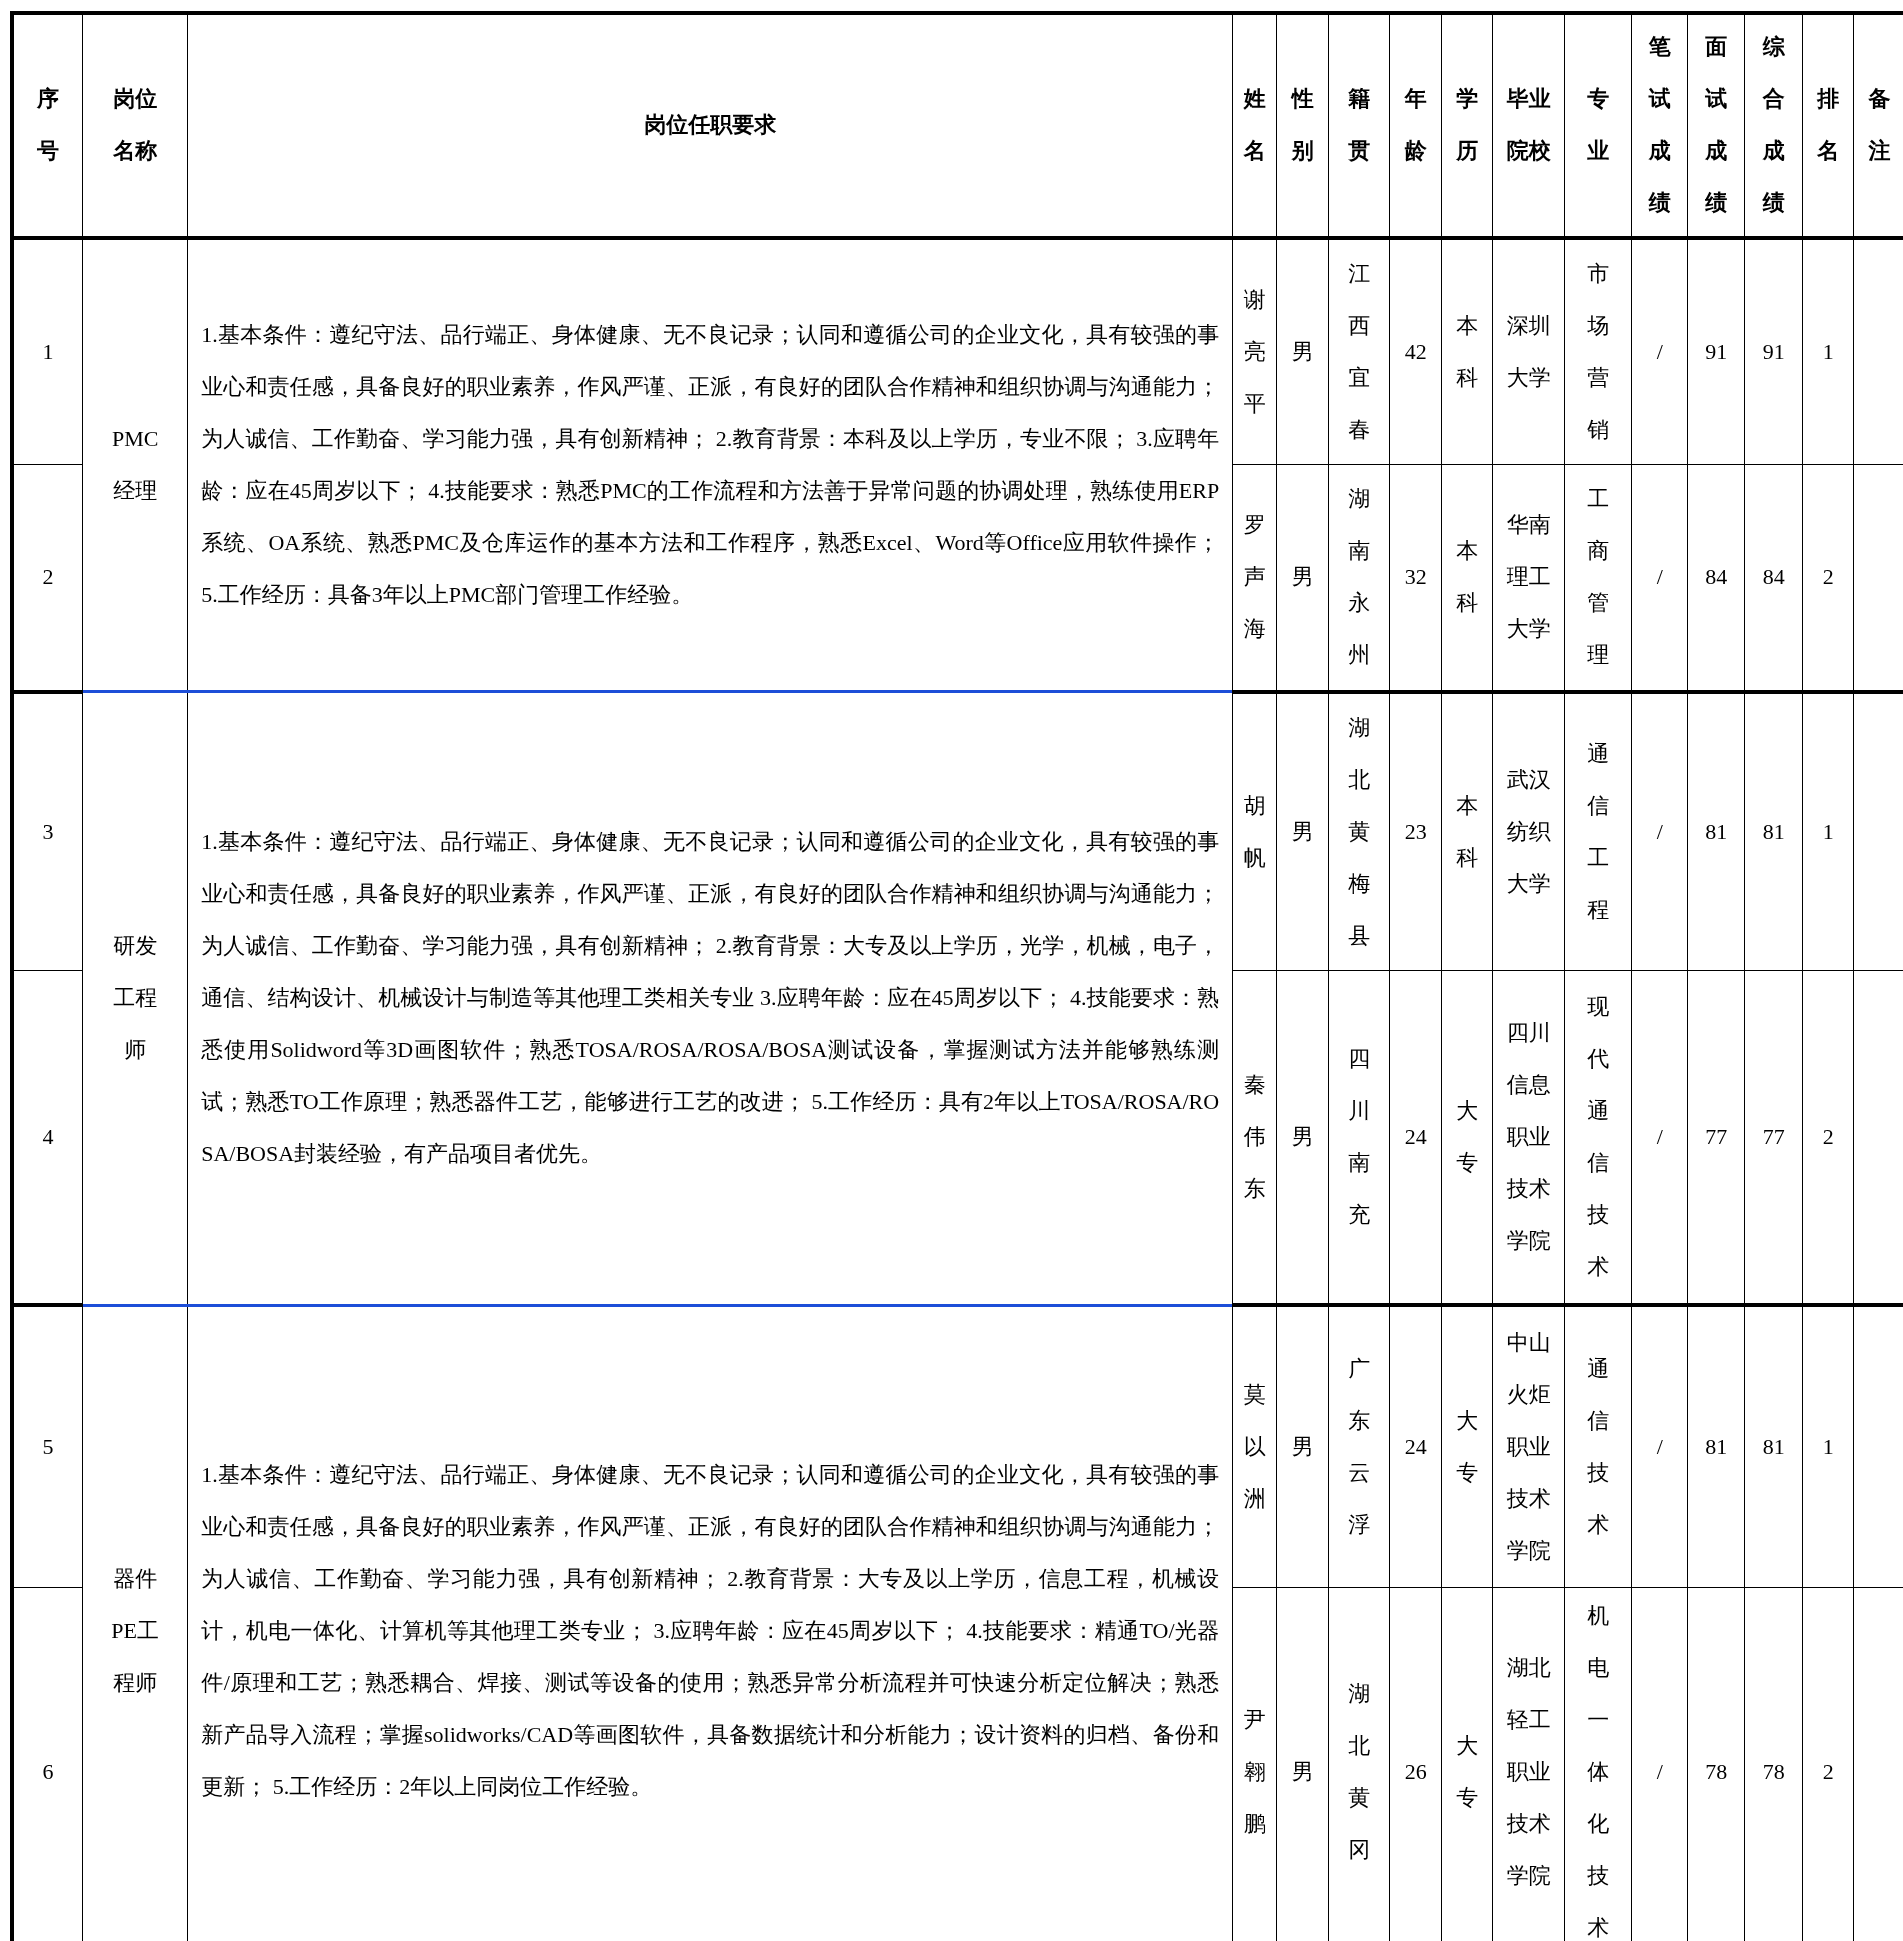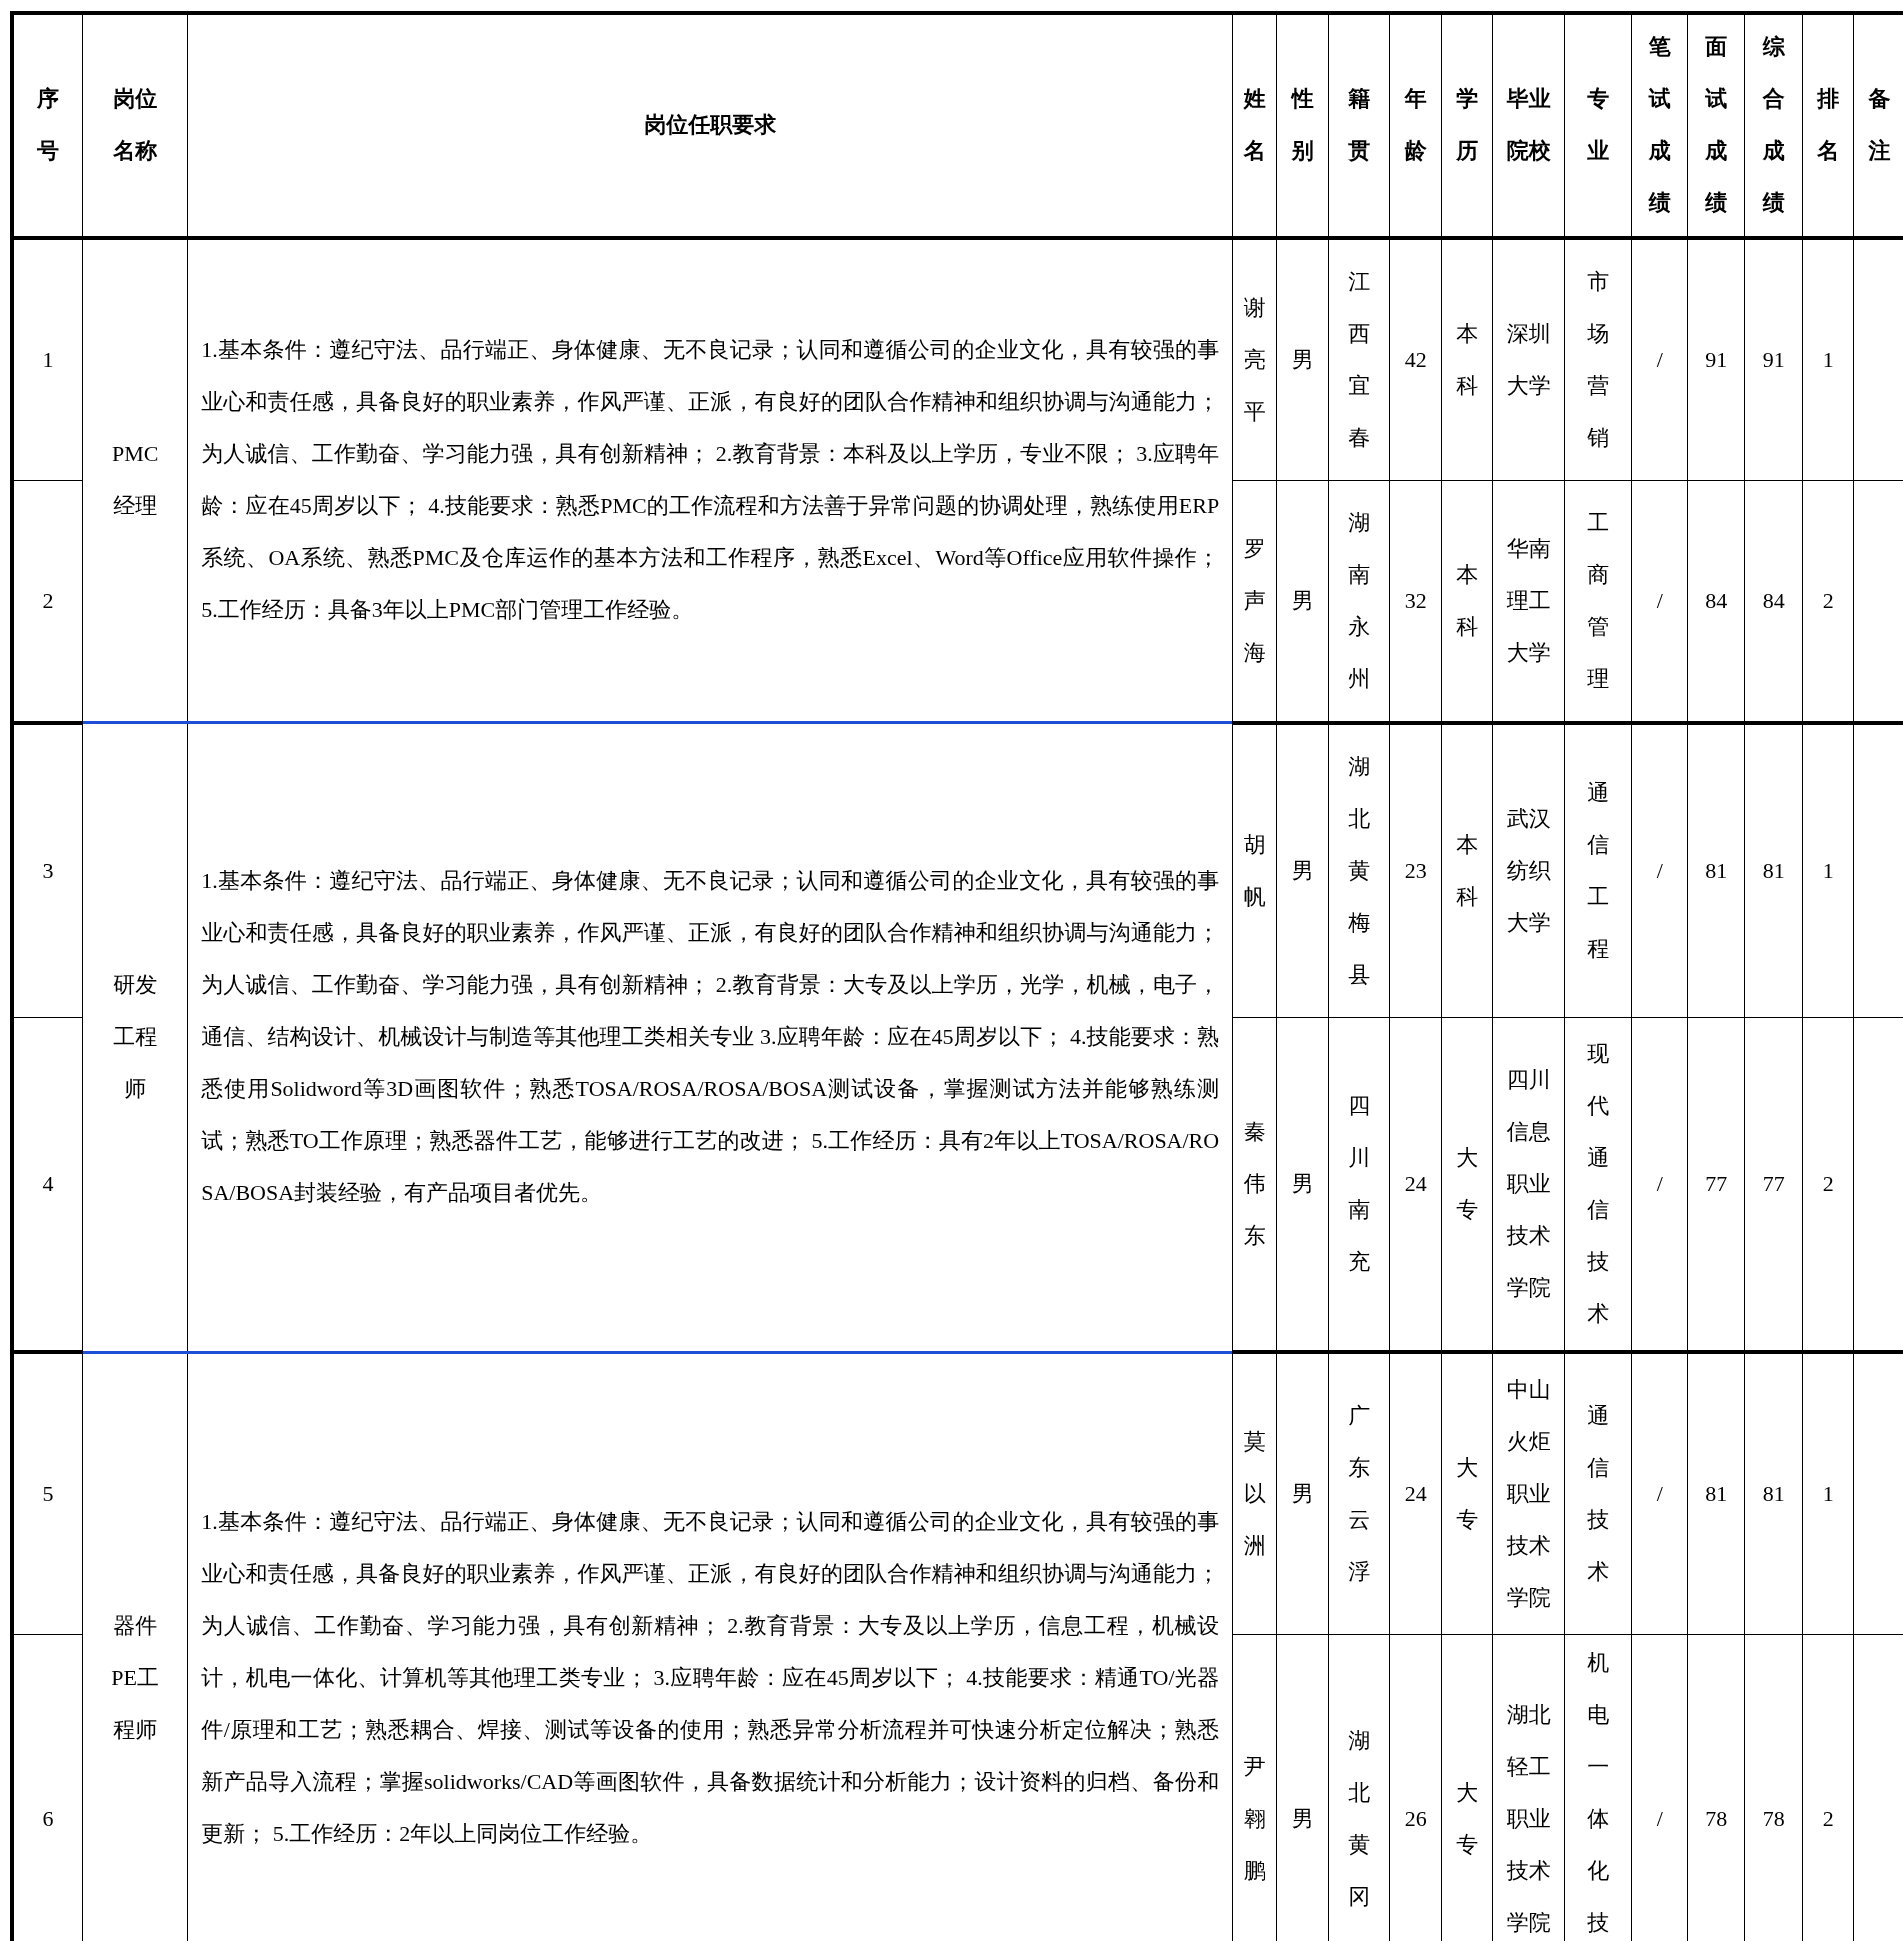--- a/index.html
+++ b/index.html
@@ -37,21 +37,21 @@
   tr.section-end > td { border-bottom: 4px solid #000; font-family: Liberation Serif, serif; }
   tbody td[rowspan] { border-bottom: 3px solid #1d4ed8; }
 
   
   .c-seq   { padding: 0 16px; }
   .c-pos   { padding: 0 26px; }
   .c-req   { padding: 12px 13px; text-align: justify; text-align-last: left; }
   th.c-req { text-align: center; text-align-last: center; }
   .c-name  { padding: 0 9.7px; }
   .c-sex   { padding: 0 12px; }
-  .c-orig  { padding: 16px 16px; }
+  .c-orig  { padding: 8px 16px; }
   .c-age   { padding: 0 1.6px; white-space: nowrap; }
   th.c-age { white-space: normal; padding: 0 12px; }
   .c-edu   { padding: 0 12px; text-align: center; }
   .c-col   { padding: 0 9.7px; }
   .c-maj   { padding: 0 14.6px; }
   .c-wr, .c-in, .c-ov, .c-rk, .c-rm { padding: 0 1.6px; white-space: nowrap; }
   th.c-wr, th.c-in, th.c-ov, th.c-rk, th.c-rm { white-space: normal; padding: 0 13px; }
 
   tr.h-head { height: 225px; }
   tr.h-r1 { height: 227px; }

